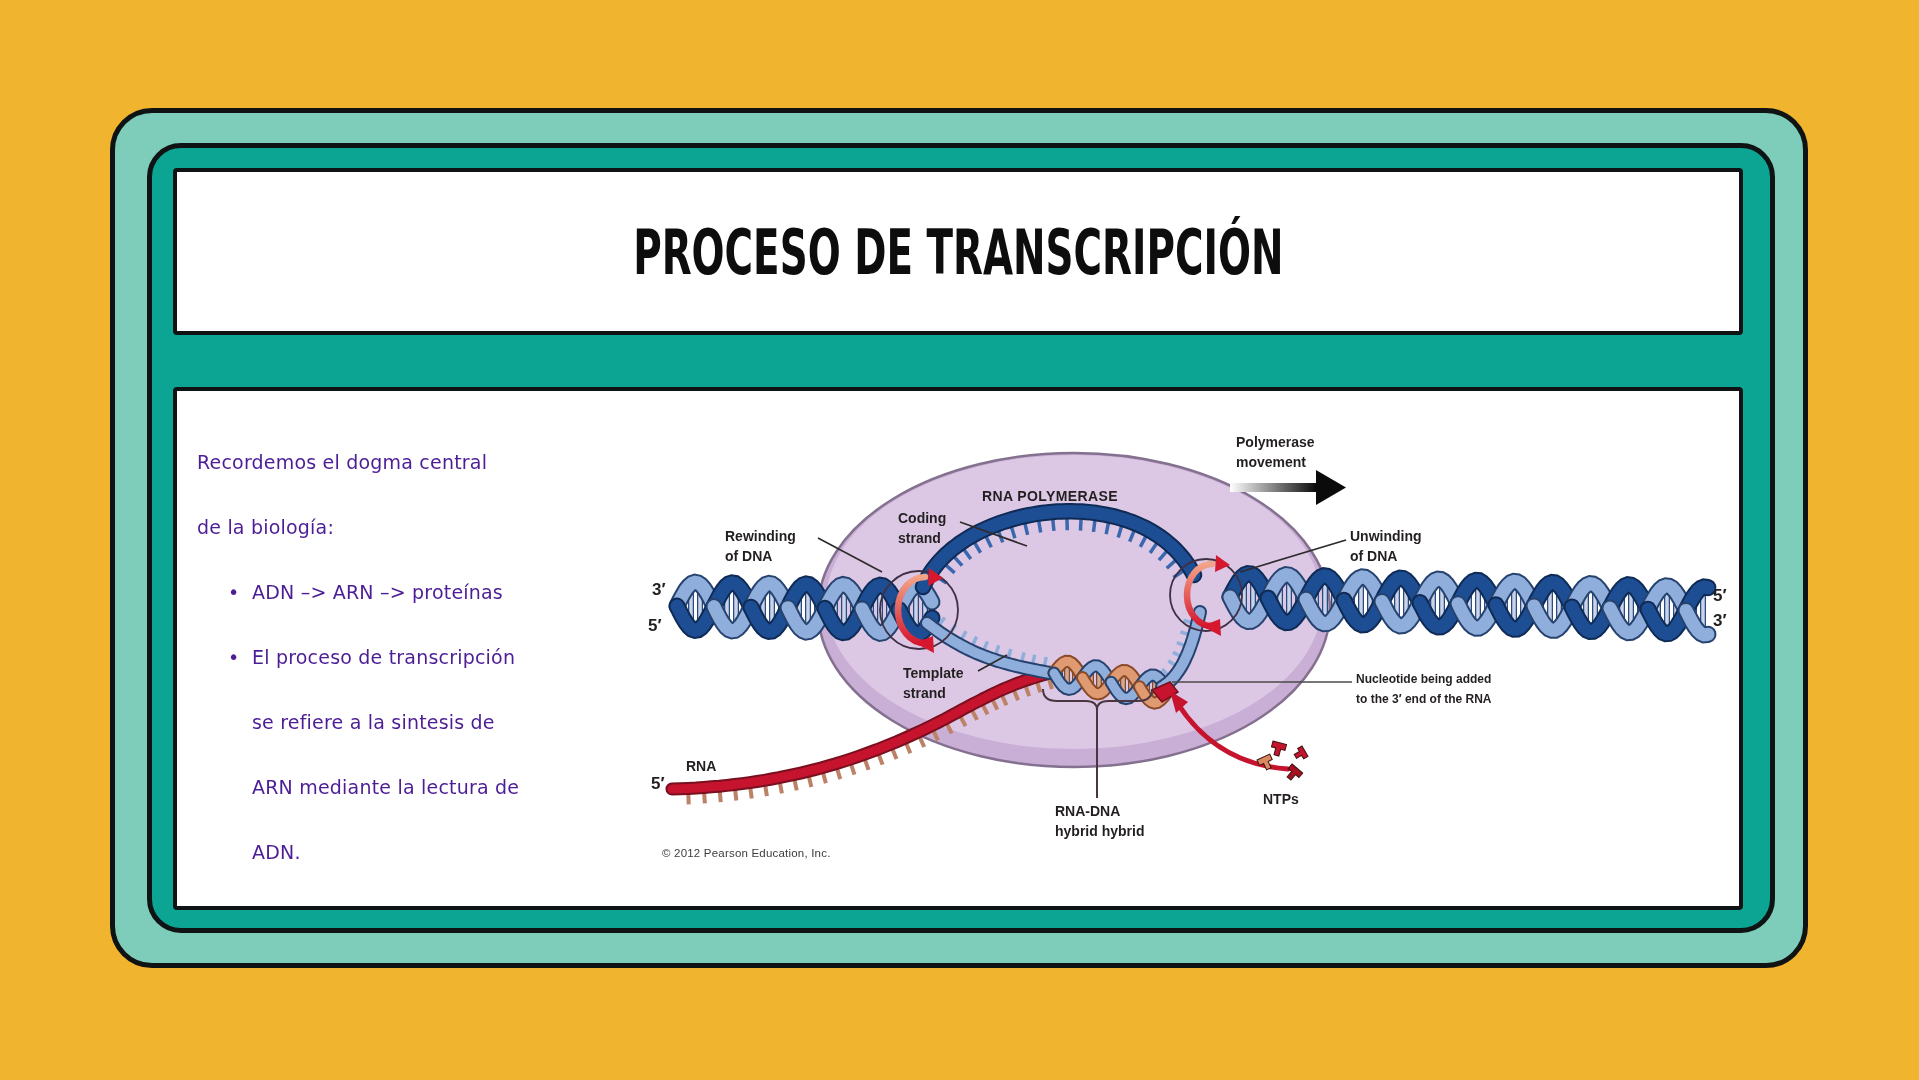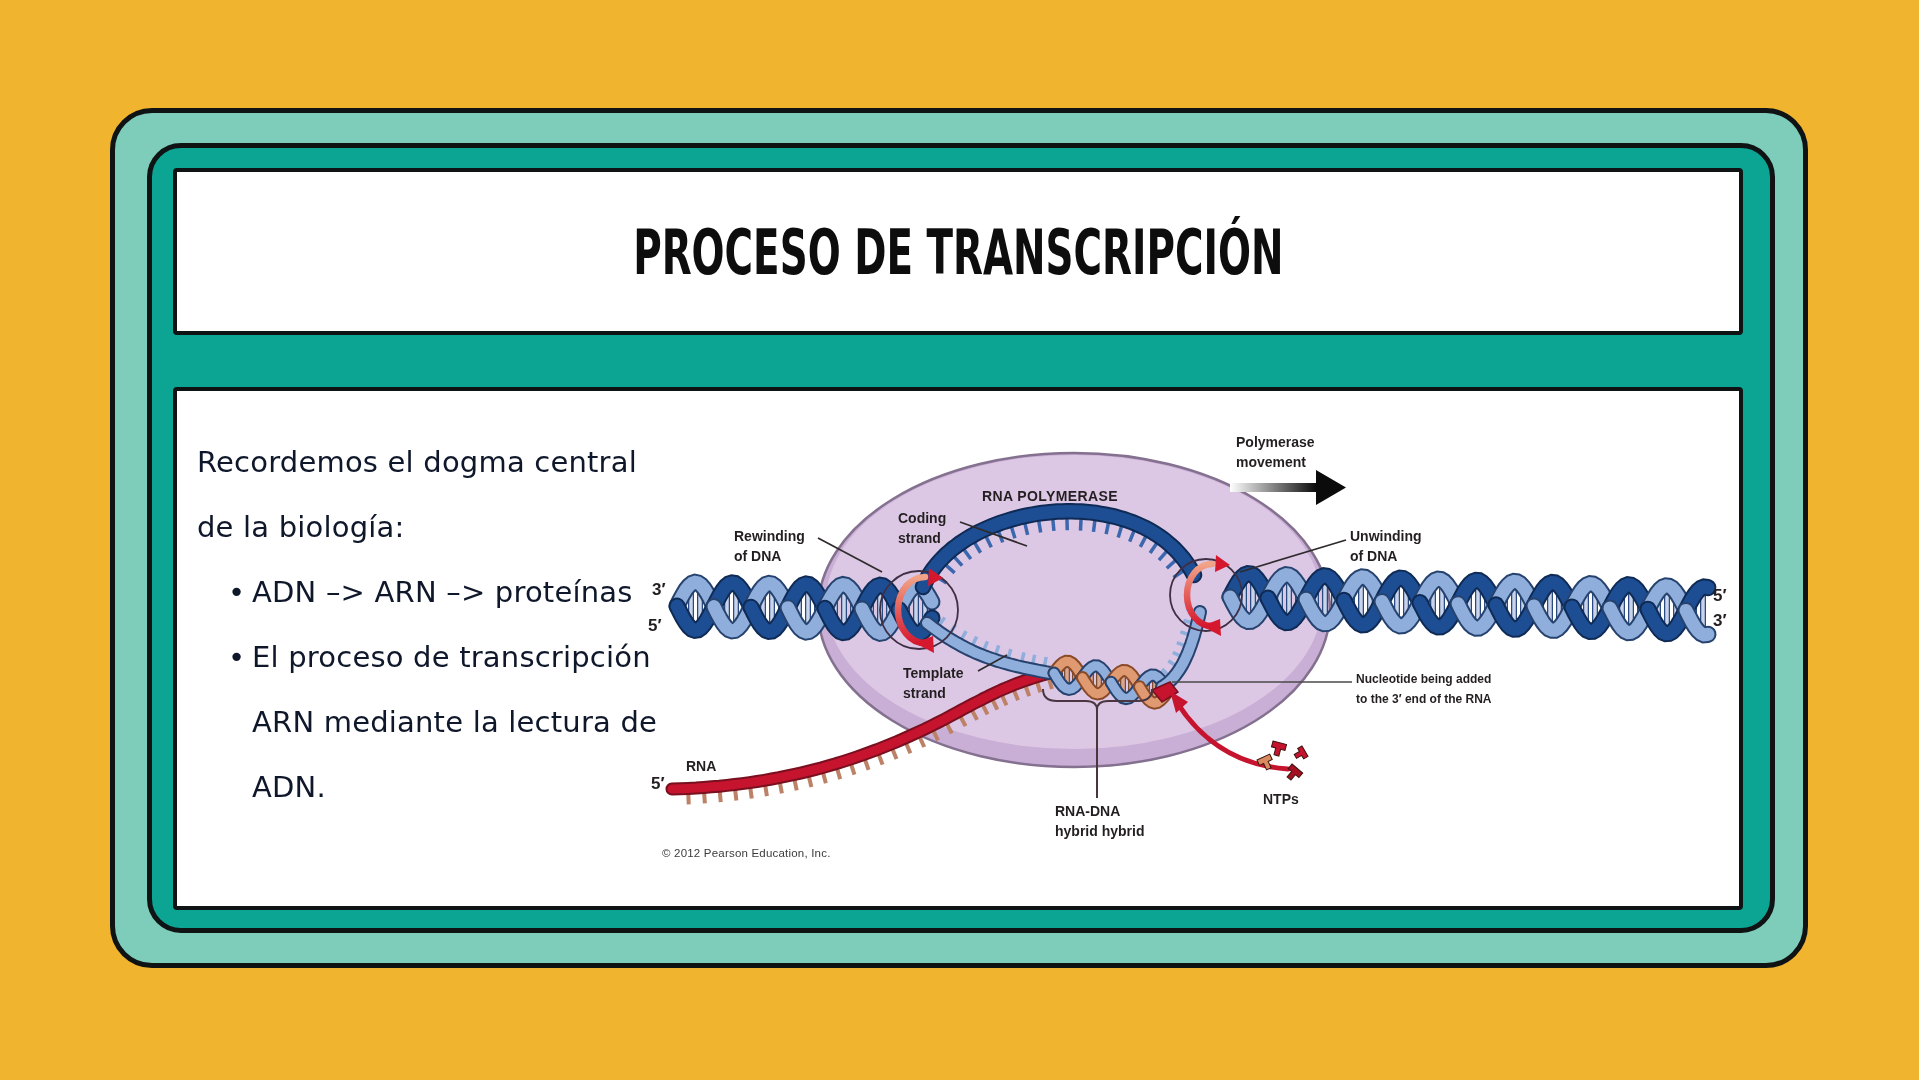--- a/index.html
+++ b/index.html
@@ -23,22 +23,22 @@
     position:absolute; background:var(--card_bg,#fff);
     border:4px solid var(--outline,#101314); border-radius:4px; box-sizing:border-box;
   }
   .card-title { left:173px; top:168px; width:1570px; height:167px;
     display:flex; align-items:center; justify-content:center; }
   .card-content { left:173px; top:387px; width:1570px; height:523px; }
   .title {
     font-size:58px; font-weight:bold; color:#0d0d0d; letter-spacing:0px;
     transform:scale(0.67,1.08); white-space:nowrap;
   }
-  .body-text { position:absolute; left:197px; top:430px; font-size:29px;
-    color:#0f172a; letter-spacing:0.2px; }
+  .body-text { position:absolute; left:197px; top:430px; font-size:19px;
+    color:#4c1d95; letter-spacing:0.2px; }
   .line { height:65px; line-height:65px; white-space:nowrap; }
   .dot { display:inline-block; margin-left:31px; width:24px; }
   .cont { padding-left:55px; }
 
   .diagram { position:absolute; left:530px; top:340px; width:1260px; height:560px; }
   .diagram svg { position:absolute; left:0; top:0; }
   .dlabel {
     position:absolute; font-family:"Liberation Sans", sans-serif; font-weight:bold;
     font-size:14px; line-height:20px; color:var(--label_color,#231F20);
     white-space:pre-line;
@@ -58,20 +58,21 @@
     <div class="title">PROCESO DE TRANSCRIPCIÓN</div>
   </div>
 
   <div class="card card-content"></div>
 
   <div class="body-text">
     <div class="line">Recordemos el dogma central</div>
     <div class="line">de la biología:</div>
     <div class="line"><span class="dot">•</span><span>ADN –&gt; ARN –&gt; proteínas</span></div>
     <div class="line"><span class="dot">•</span><span>El proceso de transcripción</span></div>
+    <div class="line cont">se refiere a la sintesis de</div>
     <div class="line cont">ARN mediante la lectura de</div>
     <div class="line cont">ADN.</div>
   </div>
 
   <div class="diagram">
     <svg id="dsvg" width="1260" height="560" viewBox="0 0 1260 560">
       <defs>
         <linearGradient id="mvGrad" x1="0" y1="0" x2="1" y2="0">
           <stop offset="0" style="stop-color:#ffffff"></stop>
           <stop offset="1" style="stop-color:#0b0b0b"></stop>
@@ -454,21 +455,21 @@
           <polygon points="786,130 816,147.5 786,165" style="fill:#0b0b0b"></polygon>
         </g>
       </g>
     </svg>
 
     <div class="dlabel" style="left:706px; top:92px;">Polymerase
 movement</div>
     <div class="dlabel" style="left:452px; top:146px; letter-spacing:0.4px;">RNA POLYMERASE</div>
     <div class="dlabel" style="left:368px; top:168px;">Coding
 strand</div>
-    <div class="dlabel" style="left:195px; top:186px;margin-left:9px;">Rewinding
+    <div class="dlabel" style="left:195px; top:186px;">Rewinding
 of DNA</div>
     <div class="dlabel" style="left:820px; top:186px;">Unwinding
 of DNA</div>
     <div class="dlabel end" style="left:122px; top:240px;">3′</div>
     <div class="dlabel end" style="left:118px; top:276px;">5′</div>
     <div class="dlabel end" style="left:1183px; top:246px;">5′</div>
     <div class="dlabel end" style="left:1183px; top:271px;">3′</div>
     <div class="dlabel" style="left:373px; top:323px;">Template
 strand</div>
     <div class="dlabel sm" style="left:826px; top:329px;">Nucleotide being added

